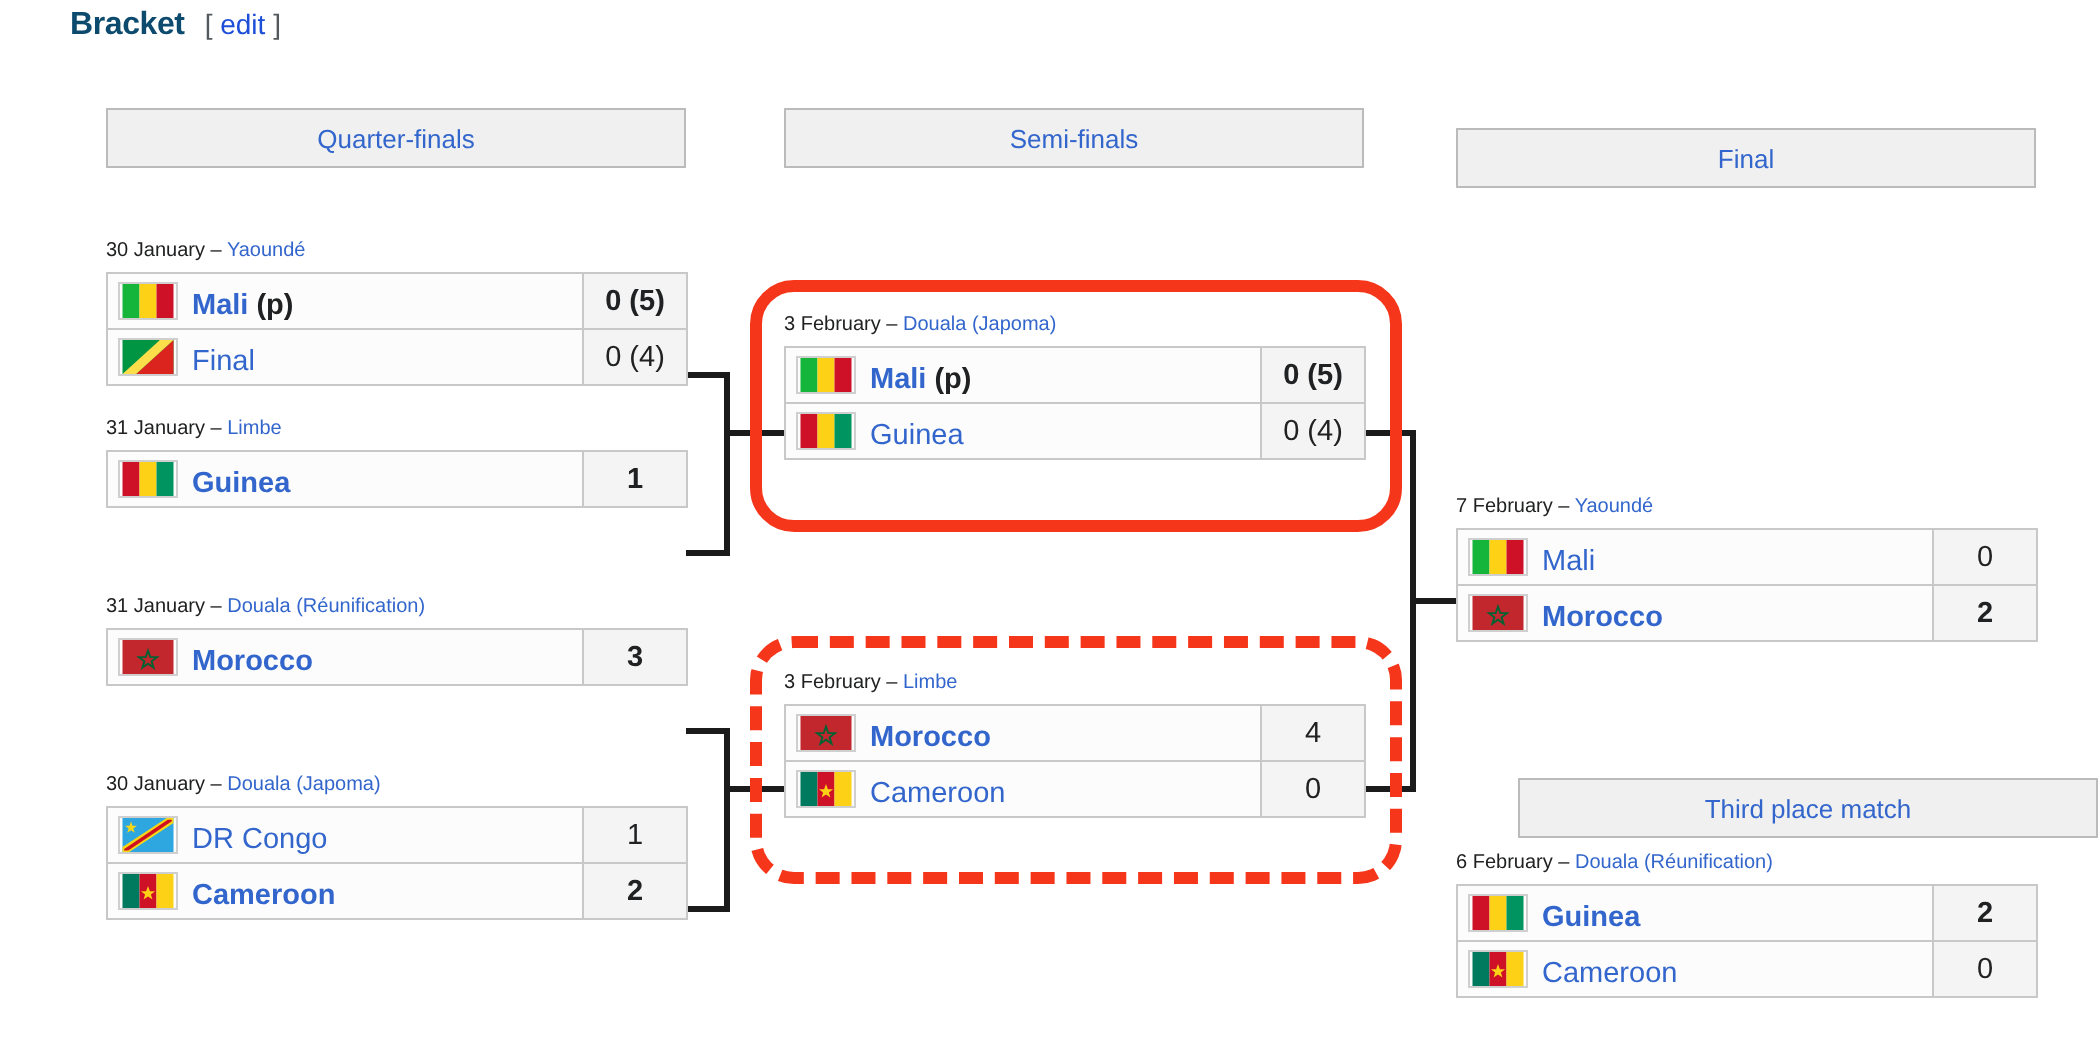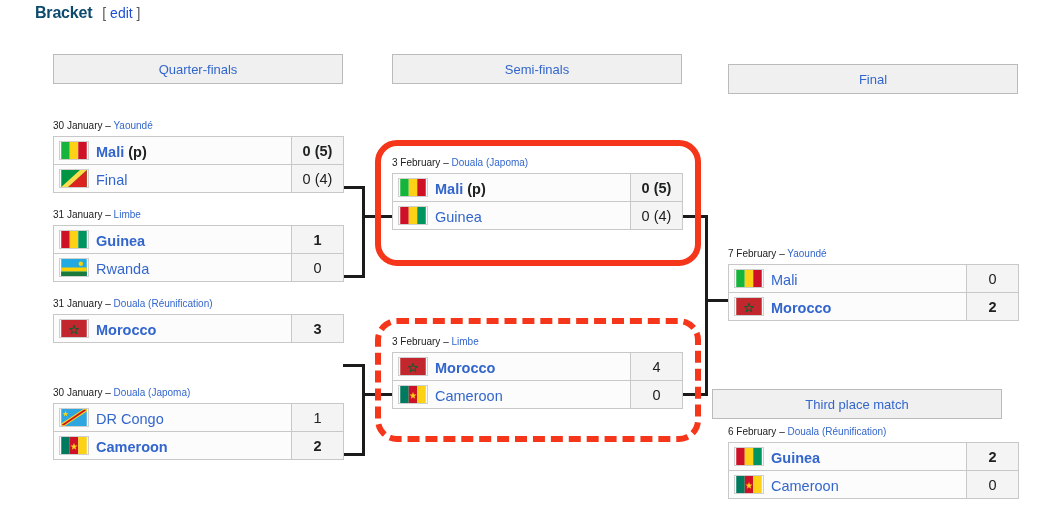--- a/index.html
+++ b/index.html
@@ -53,21 +53,21 @@
     color: #3366cc;
     font-size: 13px;
     display: flex;
     align-items: center;
     justify-content: center;
     cursor: pointer;
   }
   #hdr-qf   { left: 53px;  top: 54px;  width: 290px; }
   #hdr-sf   { left: 392px; top: 54px;  width: 290px; }
   #hdr-f    { left: 728px; top: 64px;  width: 290px; }
-  #hdr-third{ left: 712px; top: 389px; width: 290px; }
+  #hdr-third{ left: 759px; top: 389px; width: 290px; }
 
   
   .match {
     position: absolute;
   }
   .match .meta {
     font-size: 10px;
     color: #202122;
     margin-bottom: 2px;
     white-space: nowrap;
@@ -245,34 +245,20 @@
         <span class="flagbox">
           <svg viewBox="0 0 30 20">
                 <rect x="0" y="0" width="10" height="20" fill="#ce1126"></rect>
                 <rect x="10" y="0" width="10" height="20" fill="#fcd116"></rect>
                 <rect x="20" y="0" width="10" height="20" fill="#009460"></rect>
               </svg>
         </span><span class="tname">Guinea</span><span class="pen"></span>
       </td>
       <td class="score c-score win">1</td>
     </tr>
-    <tr>
-      <td class="team c-team">
-        <span class="flagbox">
-          <svg viewBox="0 0 30 20">
-                <rect width="30" height="20" fill="#20aae1"></rect>
-                <rect y="10" width="30" height="5" fill="#fad201"></rect>
-                <rect y="15" width="30" height="5" fill="#00a1de"></rect>
-                <rect y="15" width="30" height="5" fill="#1a7a3c"></rect>
-                <circle cx="23" cy="5.5" r="2.6" fill="#fad201"></circle>
-              </svg>
-        </span><span class="tname">Rwanda</span><span class="pen"></span>
-      </td>
-      <td class="score c-score">0</td>
-    </tr>
   </tbody>
     </table>
 </div>
 
 <div class="match" id="m-qf3">
   <div class="meta"><span>31 January</span> <span>–</span> <span class="venue">Douala (Réunification)</span></div>
   <table class="mtable w-qf">
     <tbody>
         <tr>
       <td class="team c-team win">

